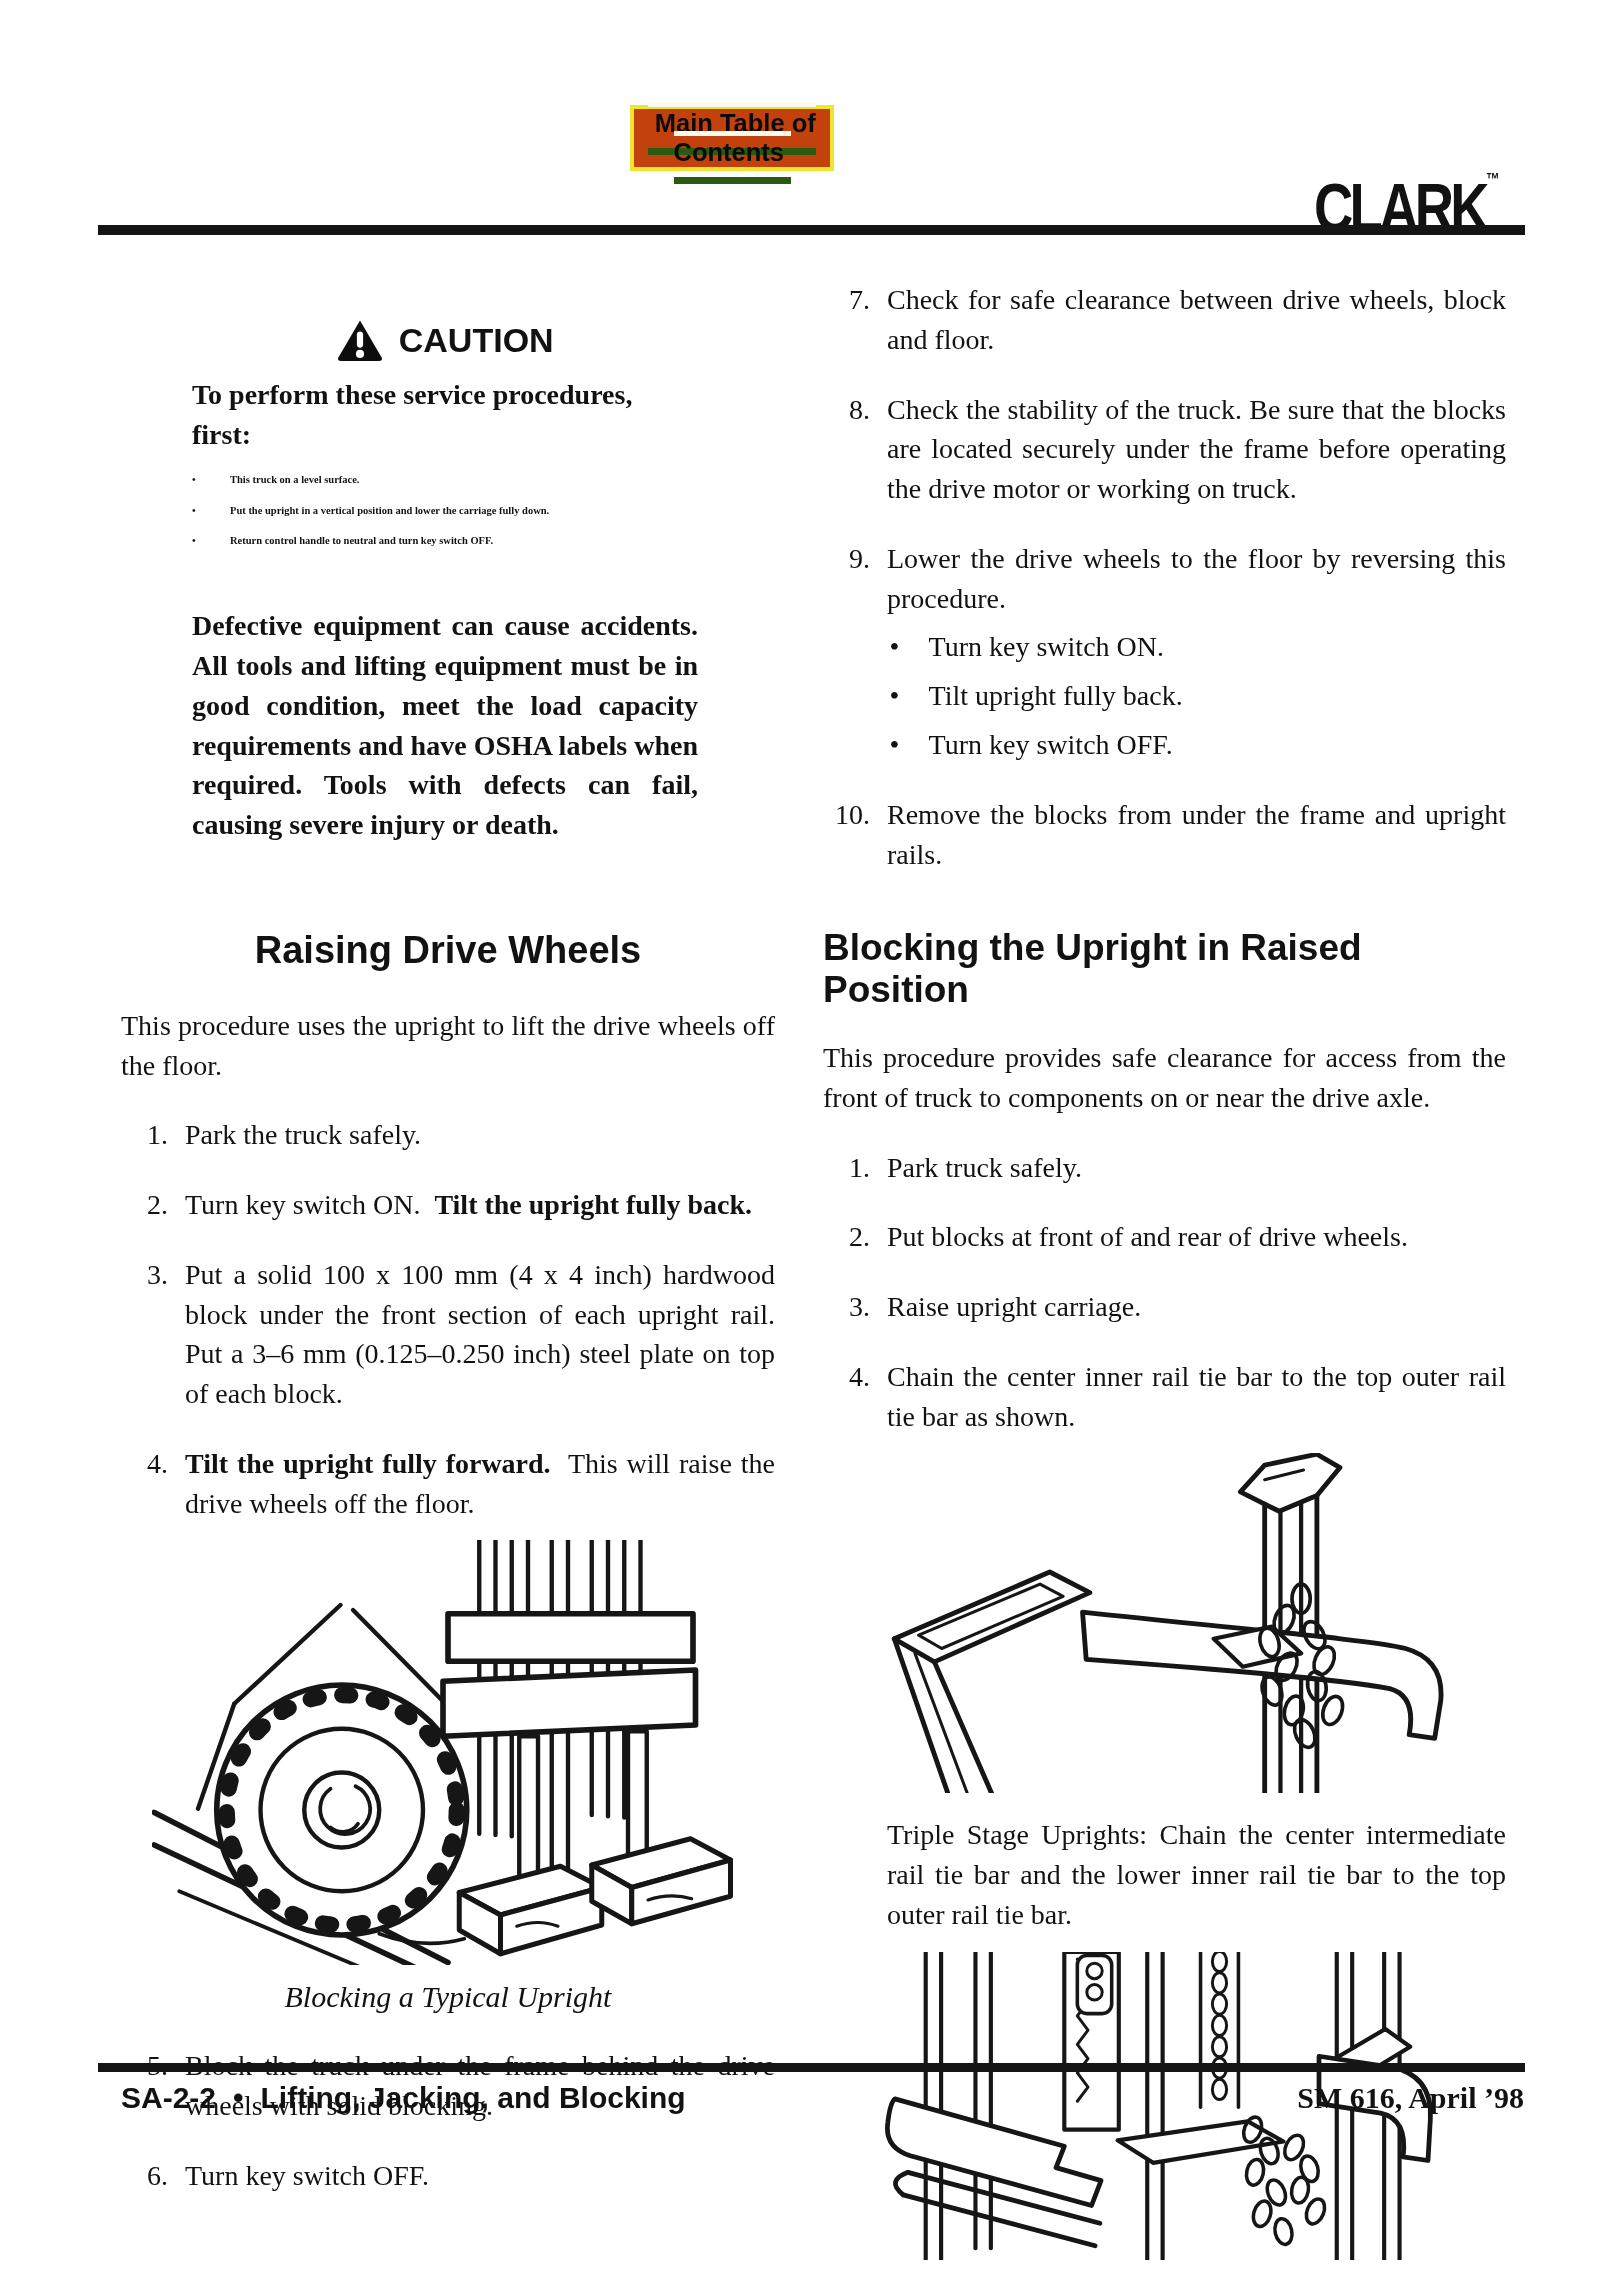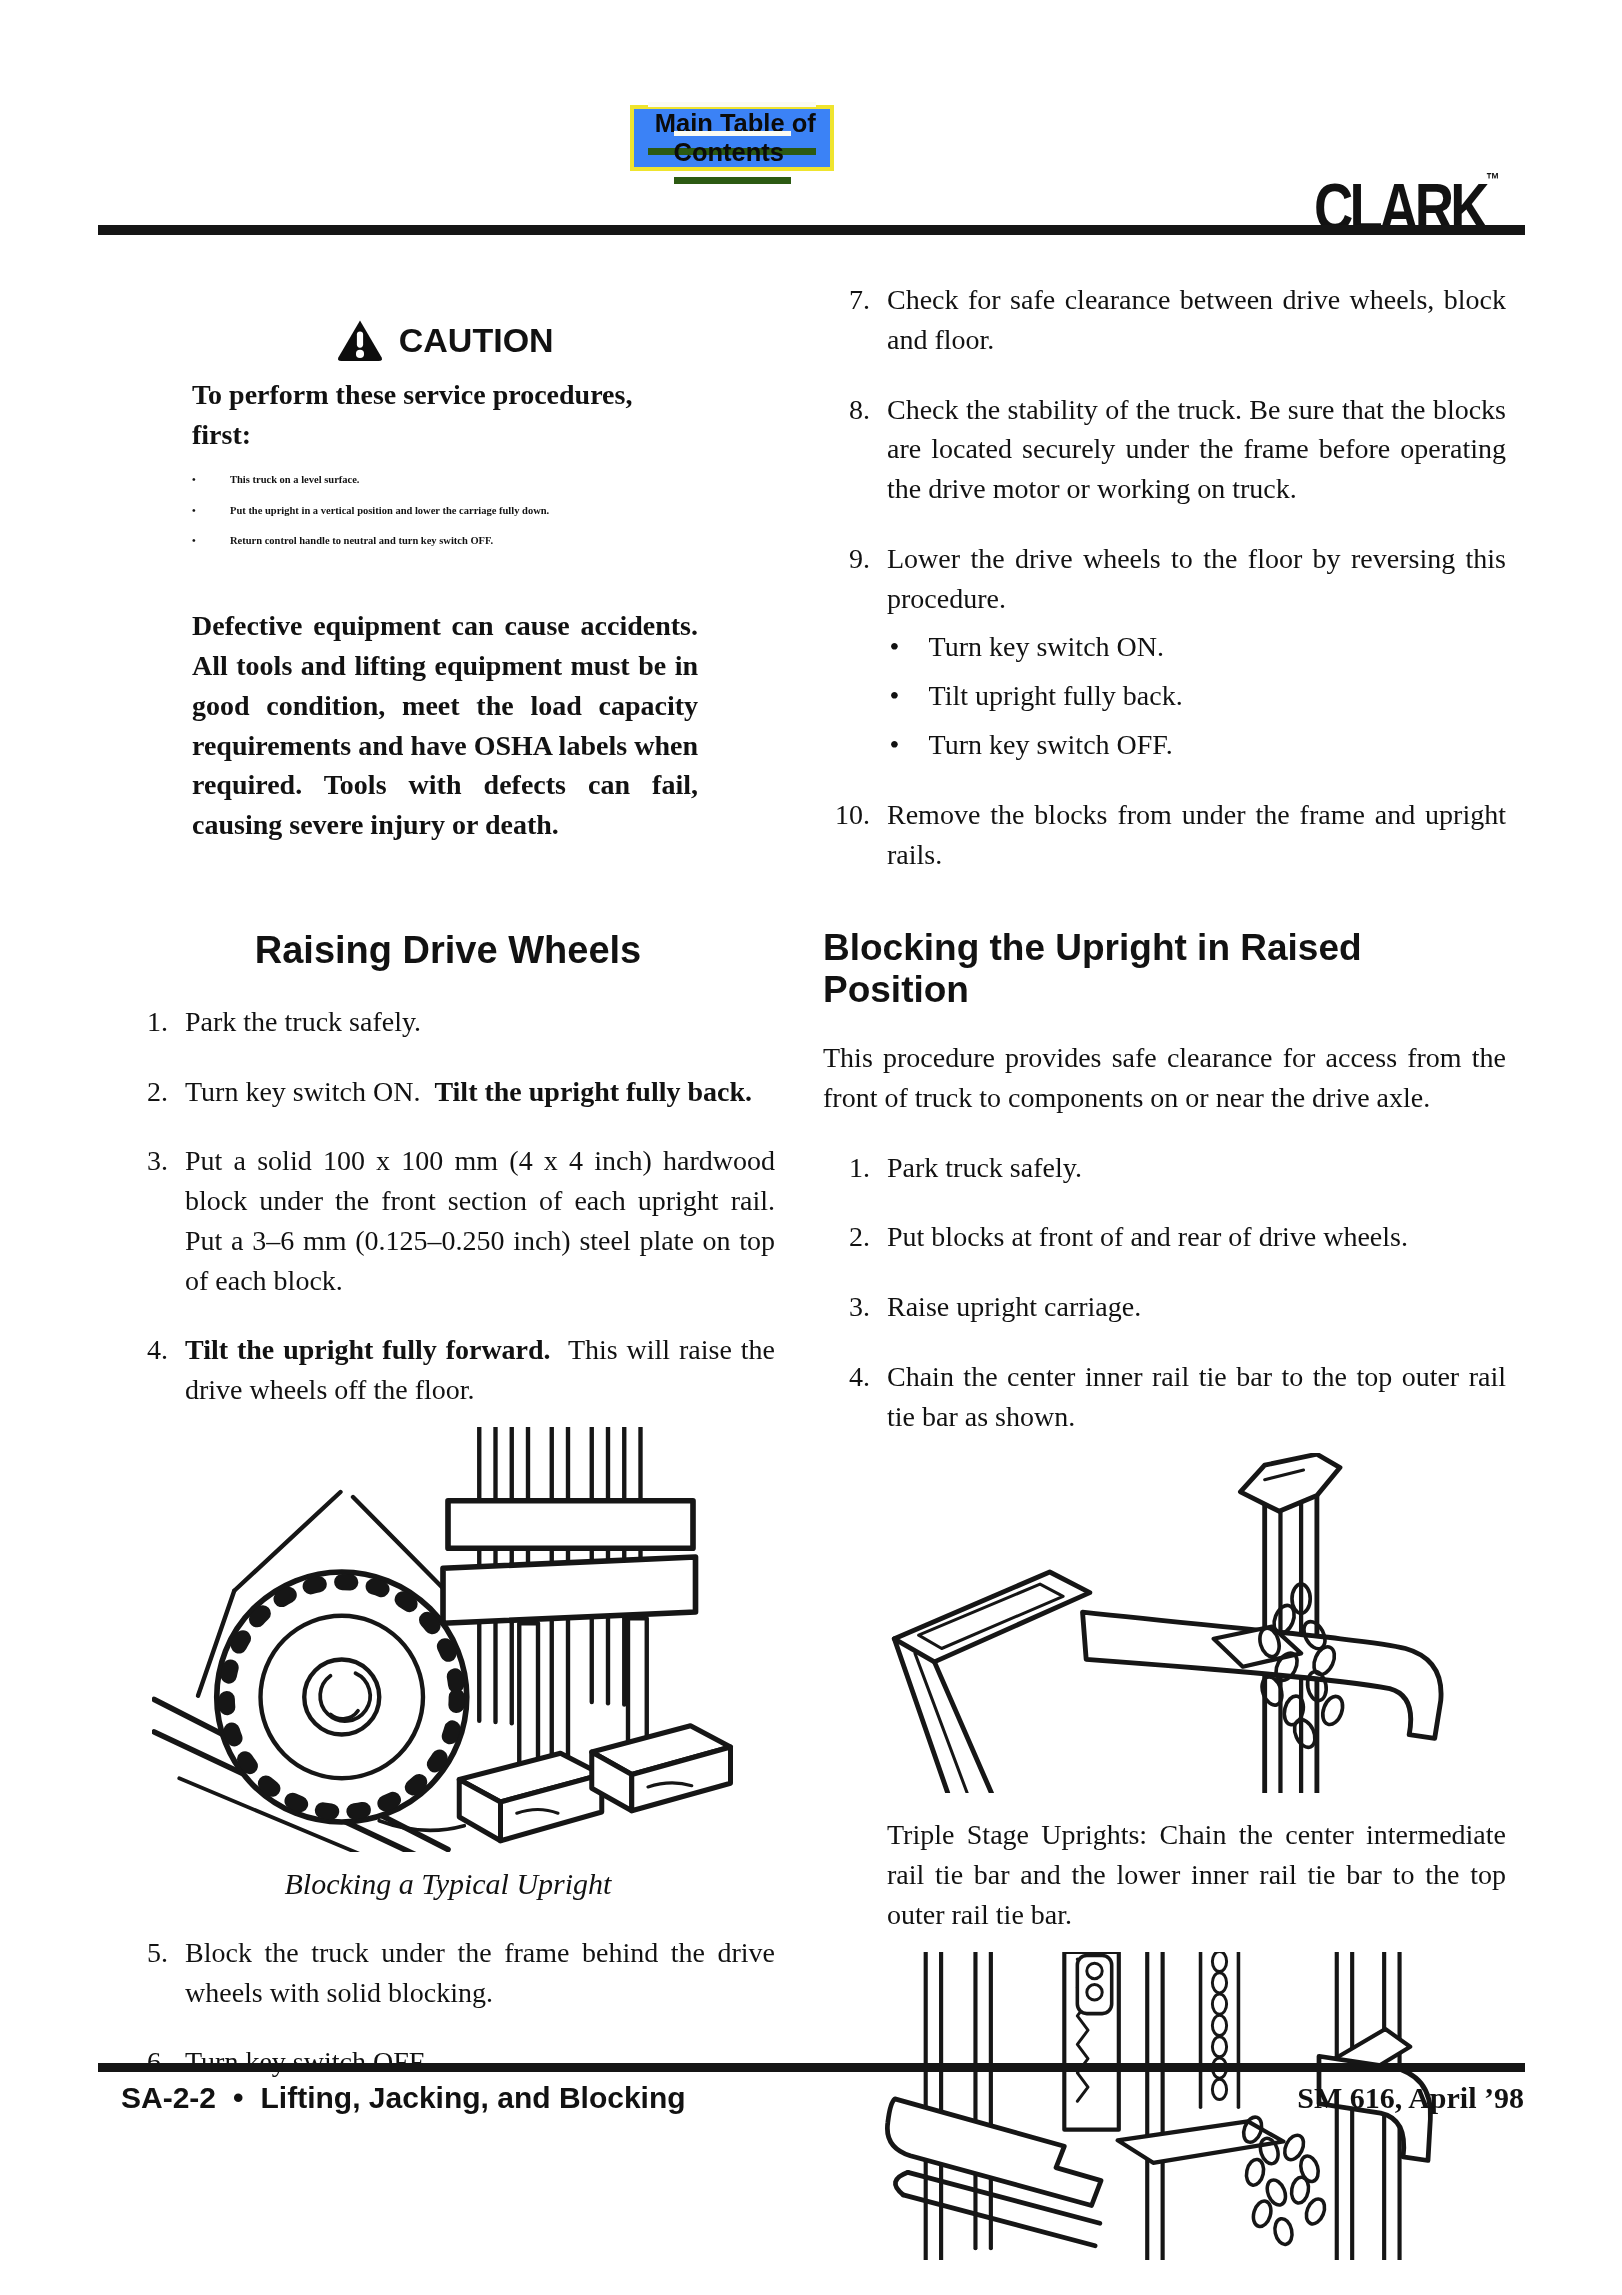--- a/index.html
+++ b/index.html
@@ -1,21 +1,21 @@
 <!DOCTYPE html>
 <html style="font-size:10.5px"><head>
 <meta charset="utf-8">
 <style>
   html,body{margin:0;padding:0;background:#e8e8e8;}
   .page{position:relative;width:1623px;height:2295px;background:#ffffff;
         font-family:"Liberation Serif",serif;color:#121212;overflow:hidden;}
 
   
   .toc-btn{position:absolute;left:630px;top:105px;width:204px;box-sizing:border-box;
-           border:4.6px solid #efe42e;background:#3b82f6;cursor:pointer;padding:0;}
+           border:4.6px solid #efe42e;background:#c2410c;cursor:pointer;padding:0;}
   .toc-inner{border-top:5.9px solid #fbfbf2;border-bottom:7.9px solid #2c5a12;
              padding:13px 6.5px;text-align:center;}
   .toc-label{font-family:"Liberation Sans",sans-serif;font-weight:bold;font-size:25.5px;color:#0b0b0b;}
   .hdr-title{position:absolute;left:121px;top:185px;font-family:"Liberation Sans",sans-serif;
              font-weight:bold;font-size:37px;}
   .brand{position:absolute;left:1314px;top:171px;font-family:"Liberation Sans",sans-serif;
          font-weight:900;font-size:68px;letter-spacing:-4.6px;transform:scaleX(0.80);
          transform-origin:left;line-height:1;}
   .brand sup{font-size:17px;letter-spacing:0;vertical-align:46px;}
   .rule-top{position:absolute;left:98px;top:225px;width:1427px;height:9.8px;background:#151515;}
@@ -107,20 +107,21 @@
         <span class="btxt">Return control handle to neutral and turn key switch OFF.</span>
       </div>
     </div>
 
     <div class="inset" style="margin-top:60px;">
       <p class="warn-body just">Defective equipment can cause accidents. All tools and lifting equipment must be in good condition, meet the load capacity requirements and have OSHA labels when required.  Tools with defects can fail, causing severe injury or death.</p>
     </div>
 
     <h2 class="h-center" style="margin-top:84px;">Raising Drive Wheels</h2>
 
+    <p class="just" style="margin-top:34px;">This procedure uses the upright to lift the drive wheels off the floor.</p>
 
     <div class="step">
       <span class="num">1.</span>
       <span class="txt"><span>Park the truck safely.</span></span>
     </div>
     <div class="step">
       <span class="num">2.</span>
       <span class="txt"><span>Turn key switch ON.</span>&nbsp; <b>Tilt the upright fully back.</b></span>
     </div>
     <div class="step">

